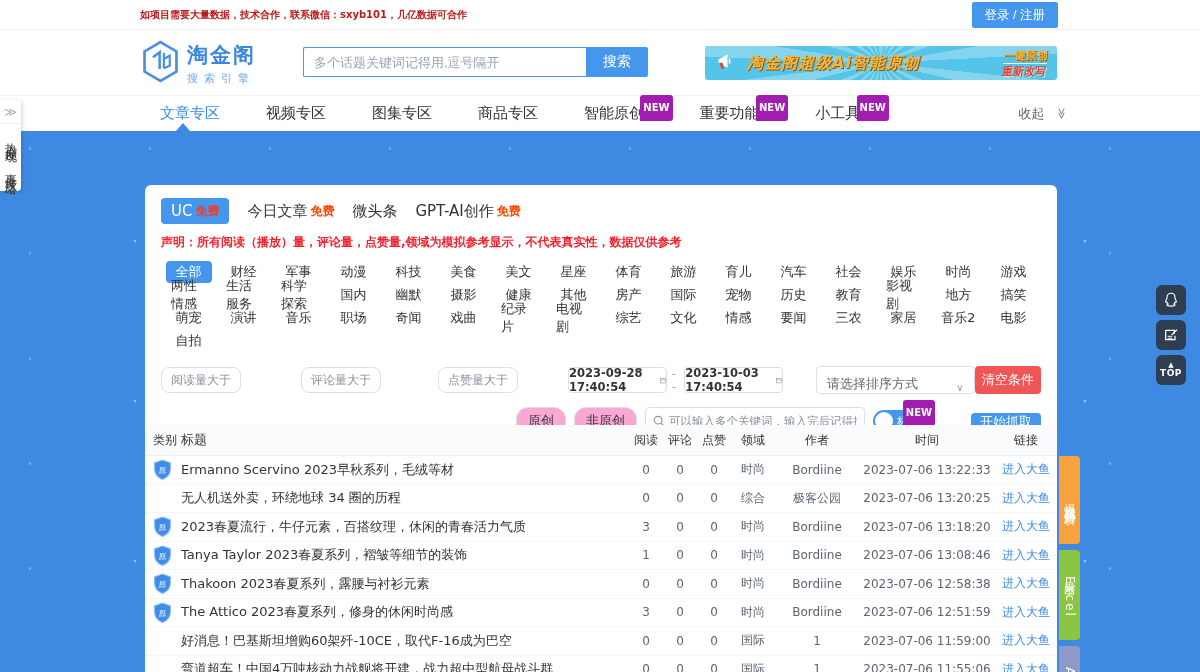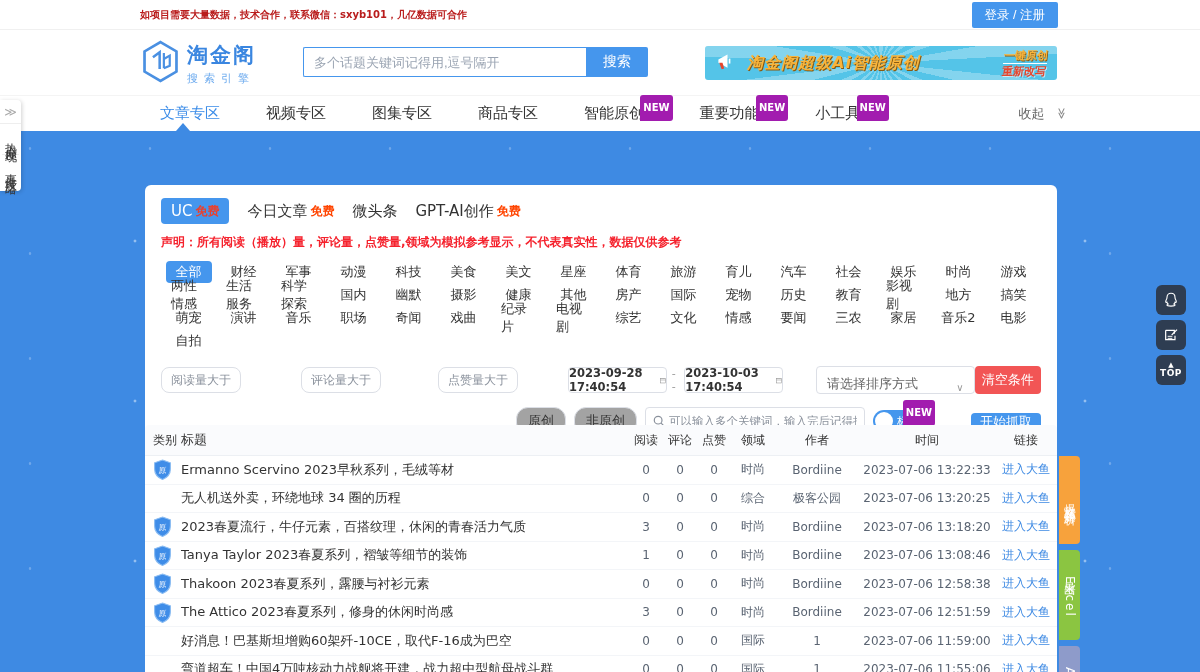--- a/index.html
+++ b/index.html
@@ -78,21 +78,21 @@
   .date-box { width:104px; height:26px; border:1px solid #dcdfe6; border-radius:4px; display:flex; align-items:center;
     justify-content:center; gap:2px; font-size:11.5px; font-weight:600; color:#333; cursor:pointer; }
   .date-sep { margin:0 5px; color:#999; font-size:11px; }
   .sort-select { width:166px; height:28px; border:1px solid #dcdfe6; border-radius:4px; display:flex; align-items:flex-end;
     padding:0 10px; font-size:13px; color:#666; cursor:pointer; }
   .sort-select .sel-caret { margin-left:auto; color:#999; font-size:10px; }
   .btn-red { width:70px; height:28px; background:#f25555; color:#fff; border:none; border-radius:4px; font-size:13px; cursor:pointer; }
   .btn-blue { width:70px; height:16px; background:#4596ed; color:#fff; border:none; border-radius:4px; font-size:13px; cursor:pointer; }
 
   .frow2 { margin-top:13px; display:flex; align-items:center; justify-content:flex-end; gap:8px; }
-  .btn-plain { height:28px; padding:0 11px; background:#a3a3a3; border:1px solid #dcdfe6; border-radius:12px; font-size:13px; color:#333; cursor:pointer; }
+  .btn-plain { height:28px; padding:0 11px; background:#f9a8d4; border:1px solid #dcdfe6; border-radius:12px; font-size:13px; color:#333; cursor:pointer; }
   .kw-wrap { width:220px; height:28px; border:1px solid #dcdfe6; border-radius:4px; display:flex; align-items:center; padding:0 7px; gap:4px; }
   .kw-wrap input { border:none; outline:none; flex:1; font-size:11.5px; color:#333; min-width:0; }
   .kw-wrap input::placeholder { color:#8a919c; }
   .toggle { position:relative; width:54px; height:22px; background:#4596ed; border-radius:11px; display:flex;
     align-items:center; justify-content:flex-end; padding-right:8px; cursor:pointer; }
   .toggle .knob { position:absolute; left:2px; top:2px; width:18px; height:18px; background:#fff; border-radius:50%; }
   .toggle .tlabel { color:#fff; font-size:11px; }
   .toggle .new-badge { top:-10px; right:-8px; }
   .gap-start { margin-left:36px; }
 

